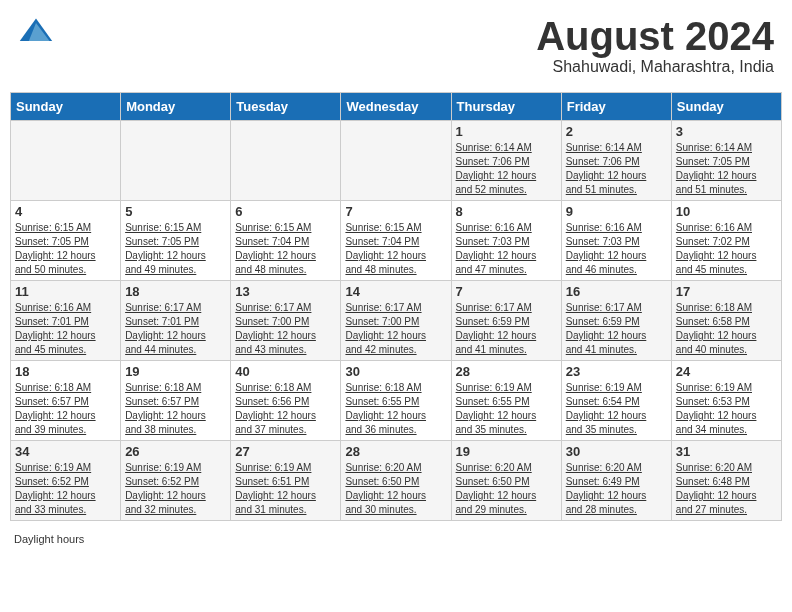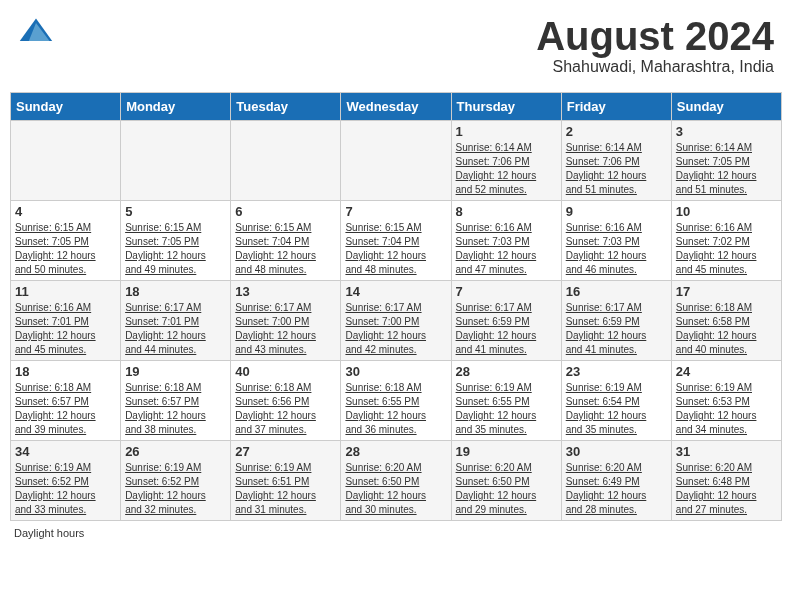--- a/index.html
+++ b/index.html
@@ -93,21 +93,21 @@
       line-height: 1.4;
       text-decoration: underline;
     }
     .empty-cell {
       background: #fff !important;
     }
     tbody tr:nth-child(odd) td.empty-cell {
       background: #f5f5f5 !important;
     }
     .footer {
-      margin-top: 6px;
+      margin-top: 12px;
       font-size: 11px;
       color: #333;
       padding-left: 4px;
     }
   </style>
 </head>
 <body>
 
 <div class="header">
   <div class="logo">

